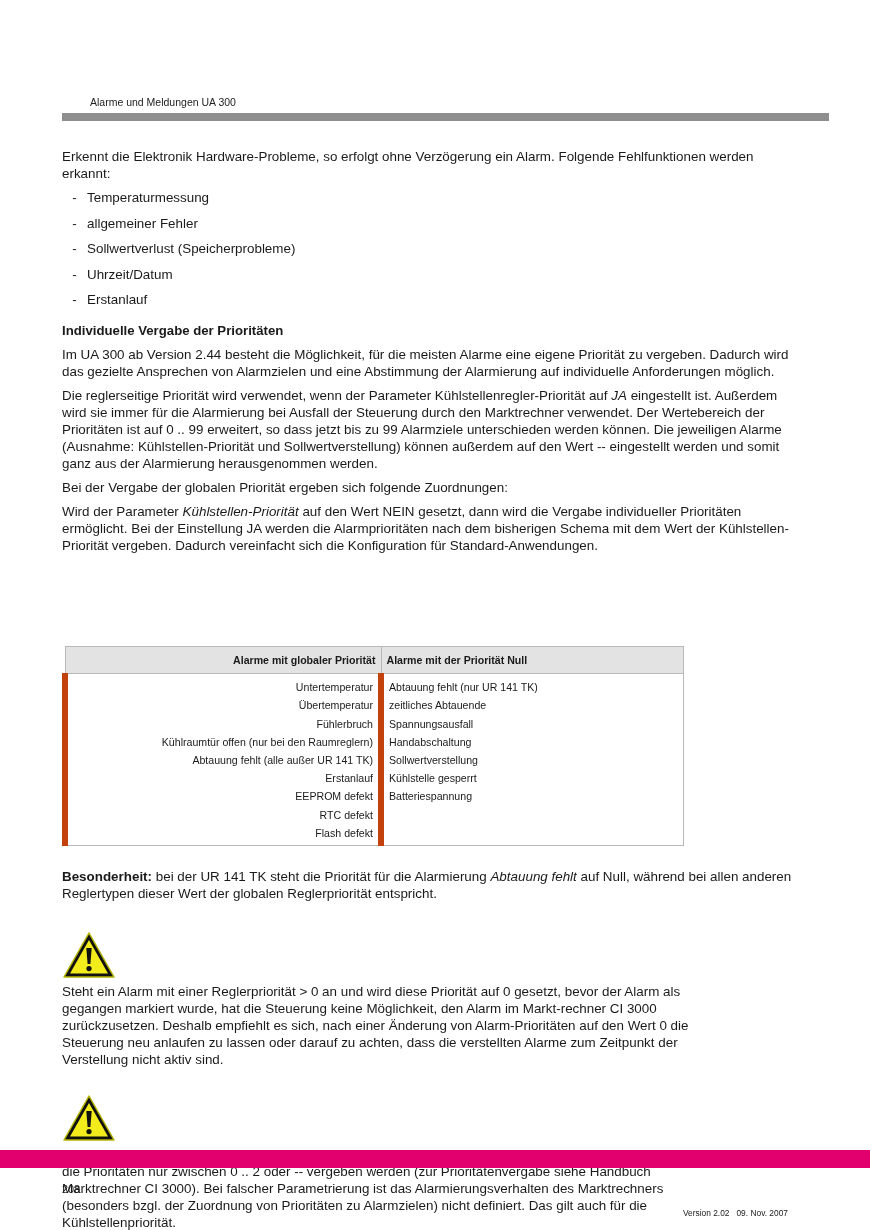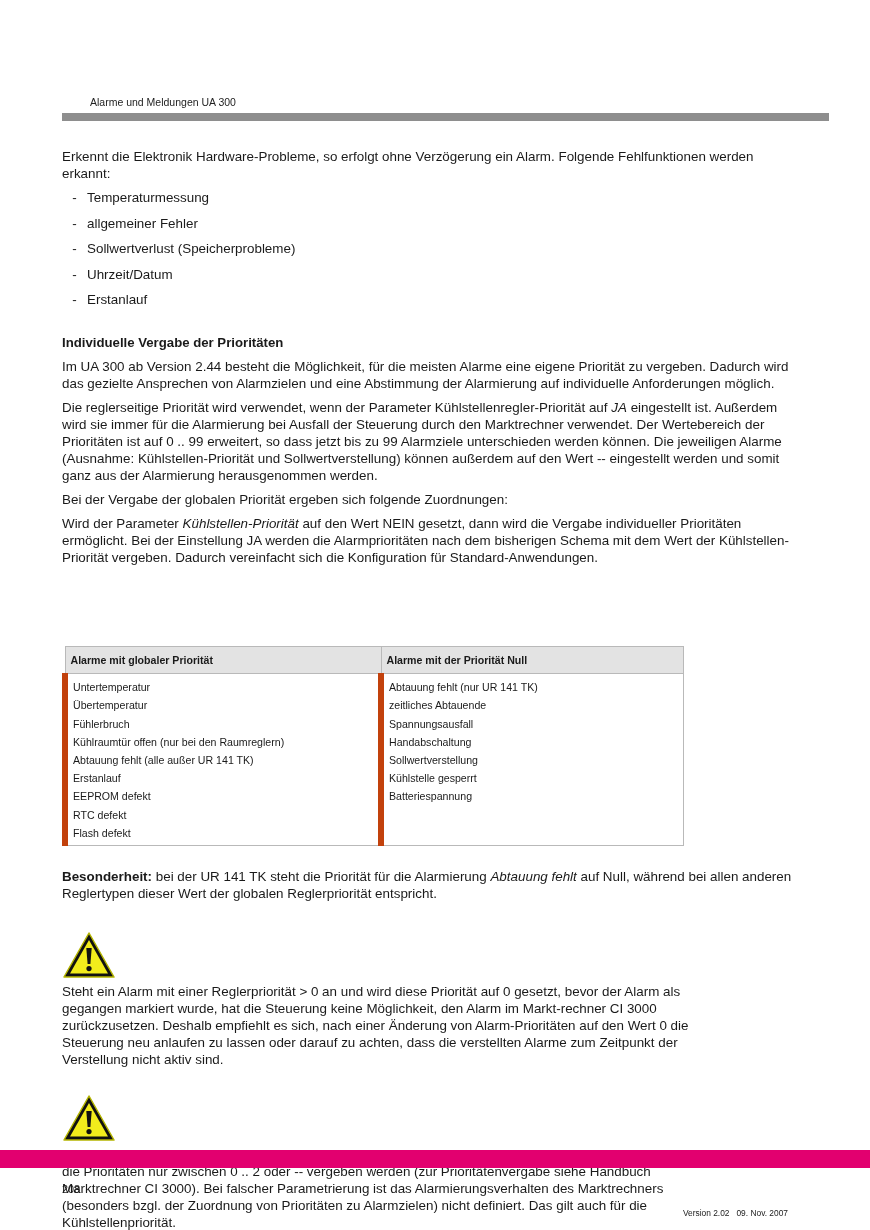--- a/index.html
+++ b/index.html
@@ -8,31 +8,31 @@
     font-family: "Liberation Sans", sans-serif; color: #1a1a1a;
   }
   .running-head { position: absolute; left: 46px; top: 96px; font-size: 10.5px; color: #222; margin-left: 44px; }
   .head-rule { position: absolute; left: 62px; top: 113px; width: 767px; height: 8px; background: #8e8e8e; }
   .content { position: absolute; left: 62px; top: 148px; width: 740px; font-size: 13.4px; line-height: 17px; }
   h3 { font-size: 13.2px; font-weight: bold; margin: 0 0 7px 0; line-height: 17px; }
   p { margin: 0 0 7px 0; }
   ul.bullets { list-style: none; margin: 0; padding: 0; }
   ul.bullets li { margin: 0 0 8.5px 0; padding-left: 0; display: flex; }
   ul.bullets li .dash { width: 25px; text-align: center; flex: none; }
-  .sec2 { margin-top: 26px; }
+  .sec2 { margin-top: 14px; }
   table.prio {
     position: absolute; left: 62px; top: 646px; width: 622px; border-collapse: collapse;
     font-size: 10.6px; line-height: 18.2px; border: 1px solid #b9b9b9;
   }
   table.prio th {
     background: #e3e3e3; font-weight: bold; text-align: left; padding: 4px 5px; height: 17px;
     border: 1px solid #b9b9b9;
   }
   table.prio td { vertical-align: top; padding: 4px 5px 3px 5px; border-left: 6px solid #c2410c; }
-  table.prio th:first-child, table.prio td:first-child { width: 300px; }
+  table.prio th:first-child, table.prio td:first-child { width: 300px; text-align: right; }
   .cell-line { display: block; }
   .besonder { position: absolute; left: 62px; top: 868px; width: 740px; font-size: 13.4px; line-height: 17px; }
   .warn { position: absolute; left: 62px; width: 740px; display: flex; flex-direction: column; }
   .warn .icon { width: 74px; flex: none; padding-top: 9px; }
   .warn .txt { font-size: 13.4px; line-height: 17px; width: 655px; }
   .warn1 { top: 922px; }
   .warn2 { top: 1057px; margin-top: 28px; }
   .pink-bar { position: absolute; left: 0; top: 1150px; width: 870px; height: 18px; background: #e2006f; }
   .page-num { position: absolute; left: 62px; top: 1183px; font-size: 10.8px; }
   .version { position: absolute; right: 82px; top: 1208px; font-size: 8.4px; }

